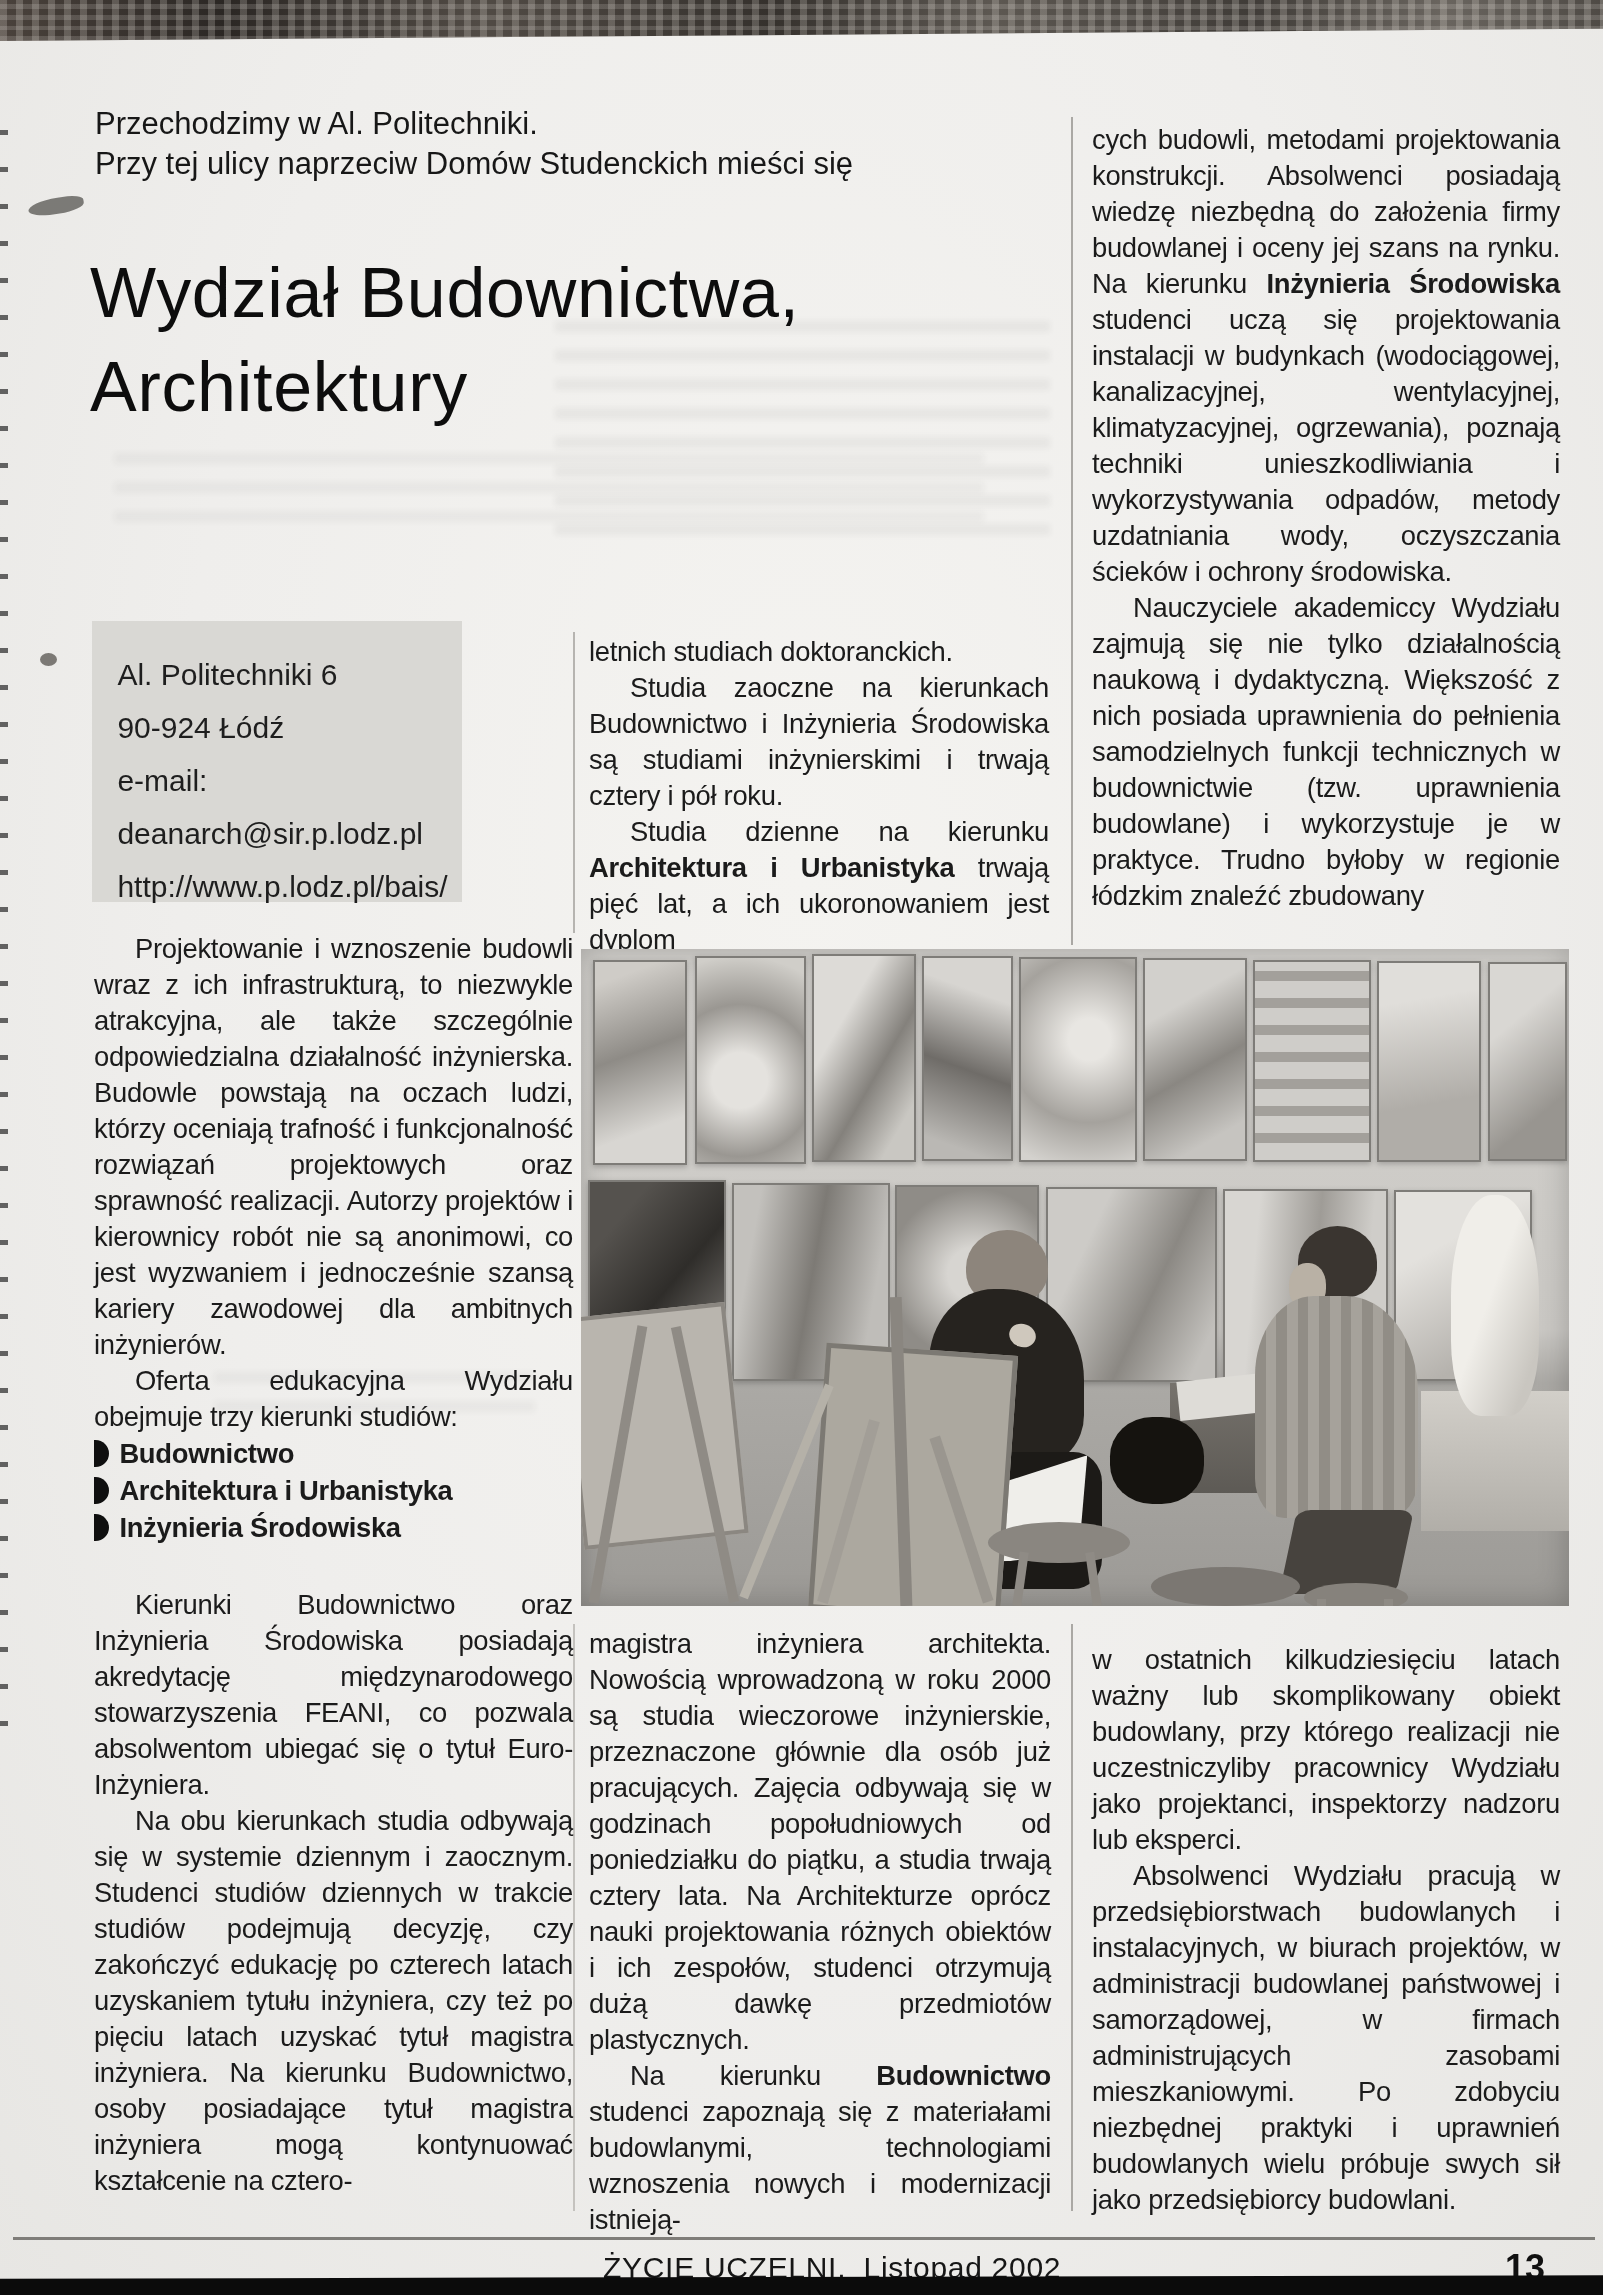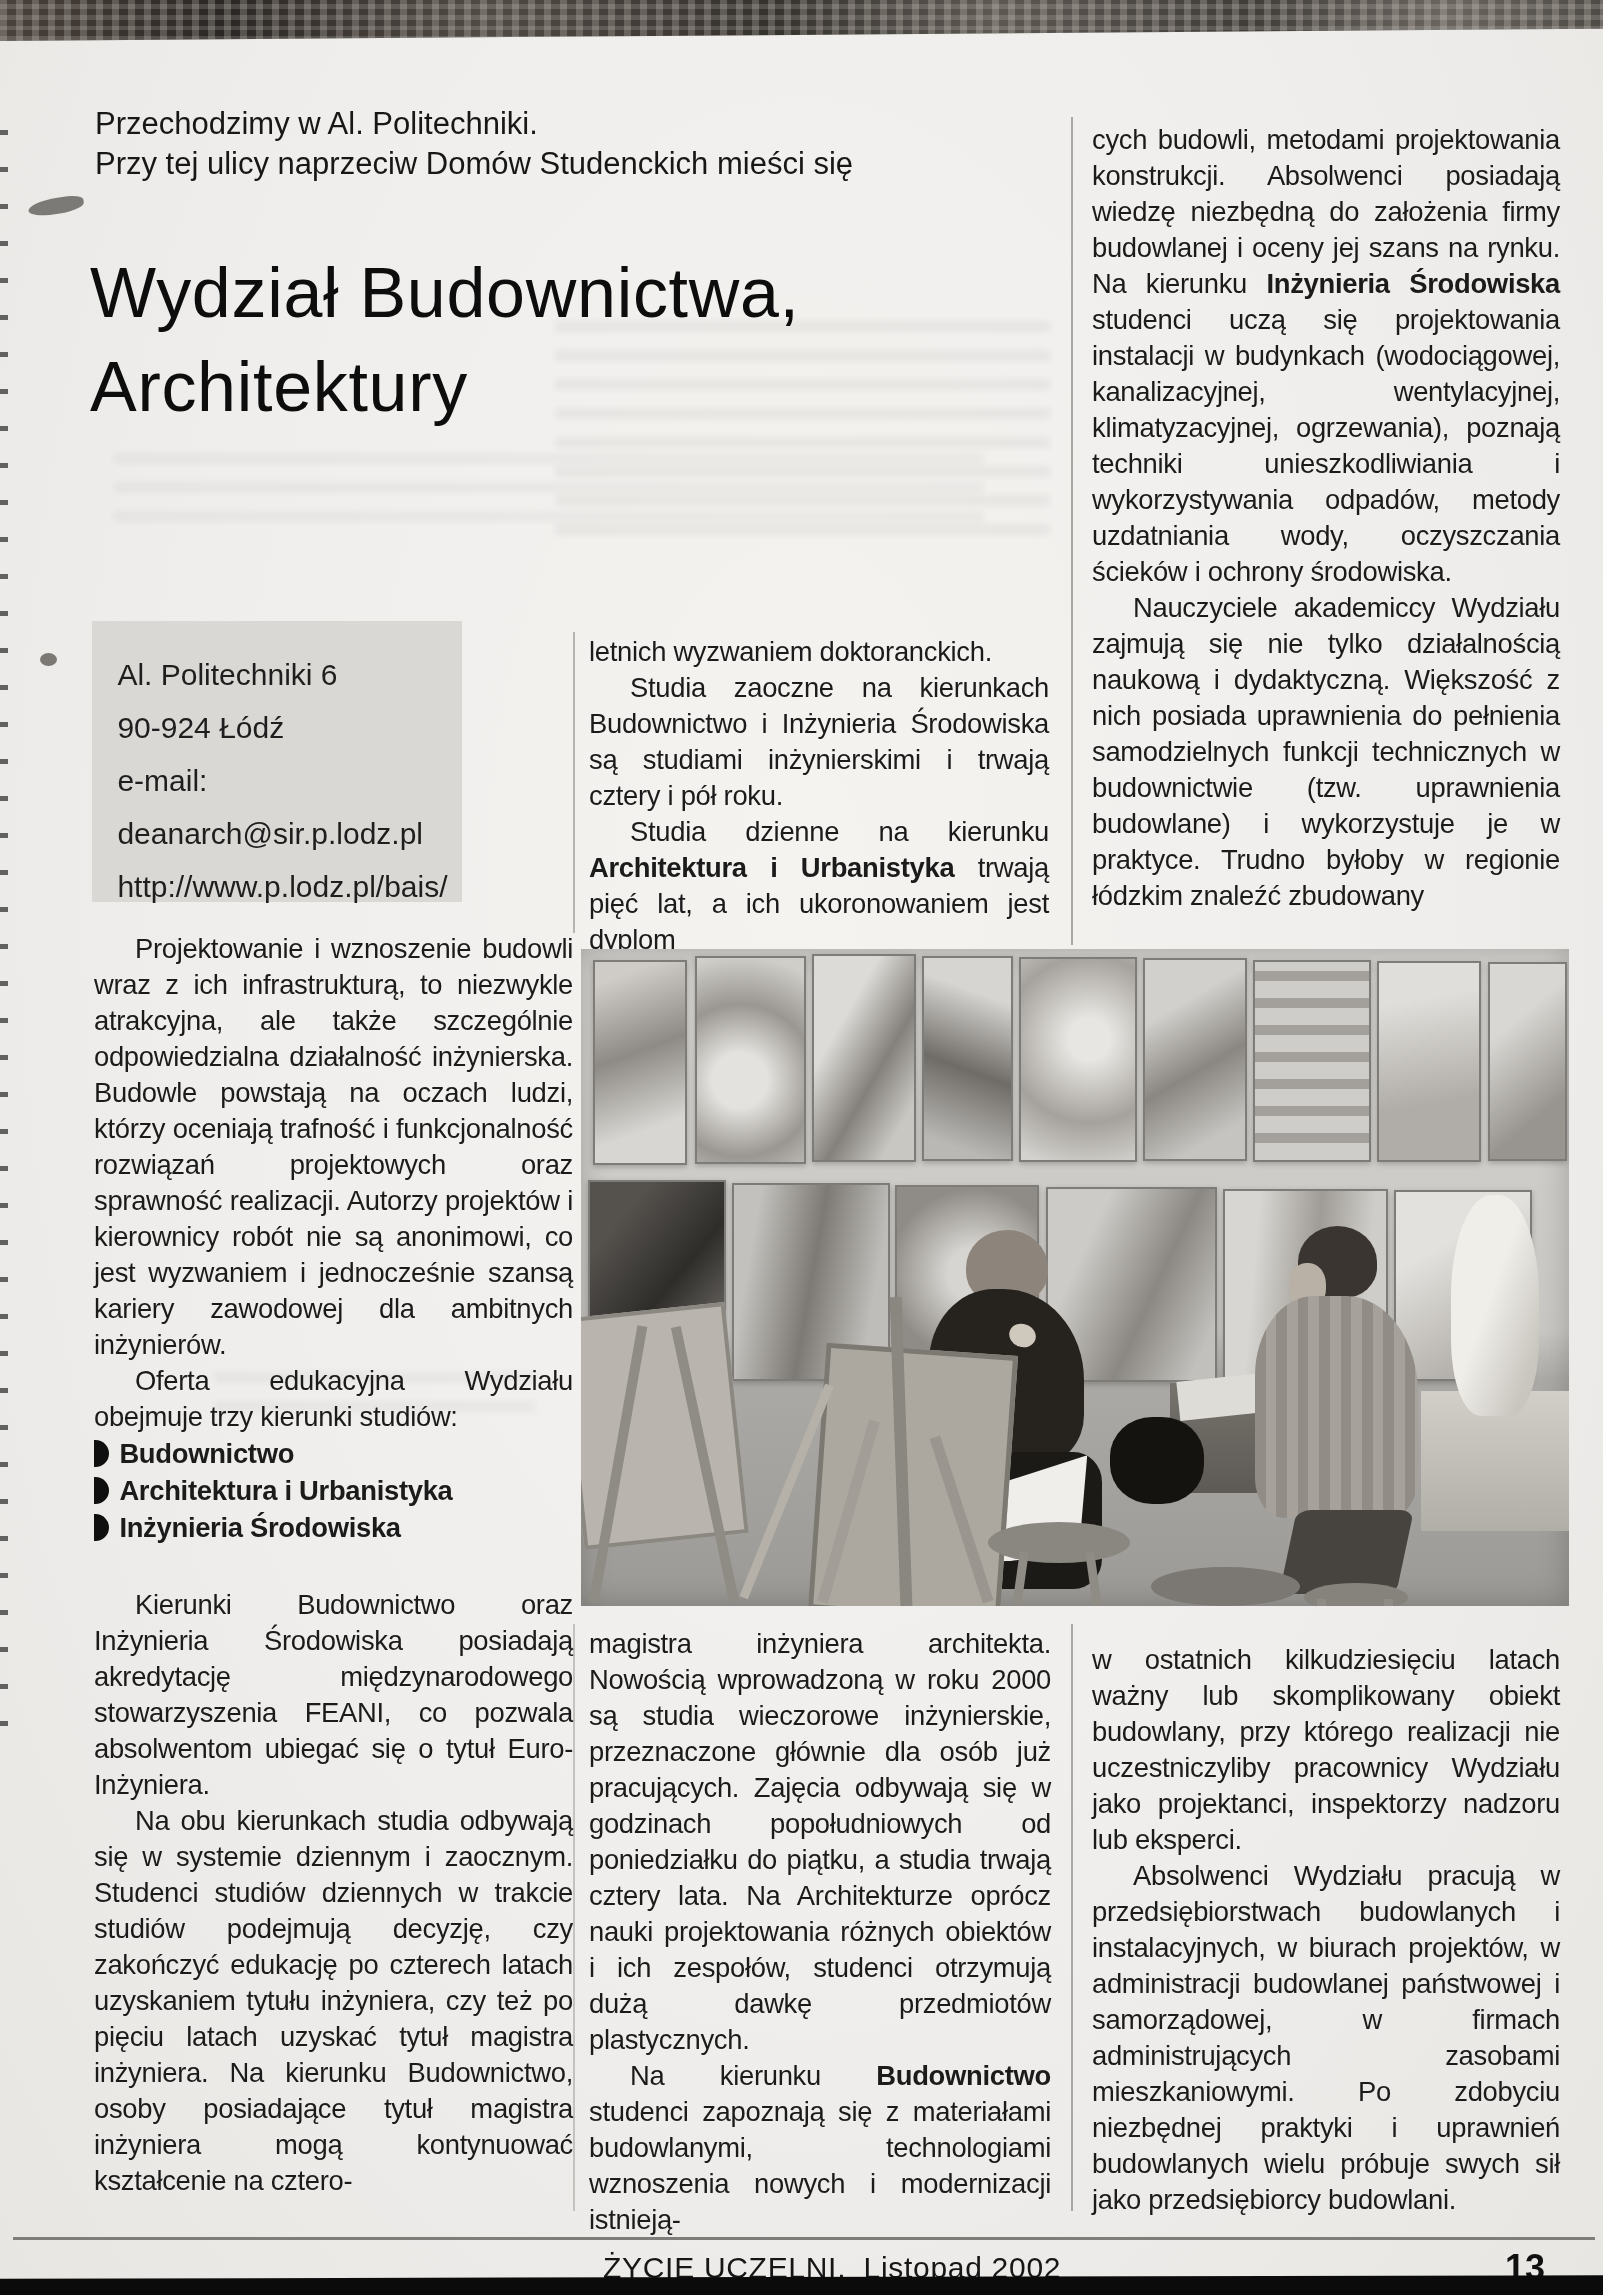--- a/index.html
+++ b/index.html
@@ -106,21 +106,21 @@
       <div class="brow">
         <span class="bglyph"></span>
         <b>Inżynieria Środowiska</b>
       </div>
     </div>
     <p class="indent" style="margin-top:41px;">Kierunki Budownictwo oraz Inżynieria Środowiska posiadają akredytację międzynarodowego stowarzyszenia FEANI, co pozwala absolwentom ubiegać się o tytuł Euro-Inżyniera.</p>
     <p class="indent">Na obu kierunkach studia odbywają się w systemie dziennym i zaocznym. Studenci studiów dziennych w trakcie studiów podejmują decyzję, czy zakończyć edukację po czterech latach uzyskaniem tytułu inżyniera, czy też po pięciu latach uzyskać tytuł magistra inżyniera. Na kierunku Budownictwo, osoby posiadające tytuł magistra inżyniera mogą kontynuować kształcenie na cztero-</p>
   </div>
 
   <div class="col" style="left:589px;top:634px;width:460px;">
-    <p>letnich wyzwaniem doktoranckich.</p>
+    <p>letnich studiach doktoranckich.</p>
     <p class="indent">Studia zaoczne na kierunkach Budownictwo i Inżynieria Środowiska są studiami inżynierskimi i trwają cztery i pół roku.</p>
     <p class="indent"><span>Studia dzienne na kierunku </span><b>Architektura i Urbanistyka</b><span> trwają pięć lat, a ich ukoronowaniem jest dyplom</span></p>
   </div>
 
   <div class="col" style="left:1092px;top:122px;width:468px;">
     <p><span>cych budowli, metodami projektowania konstrukcji. Absolwenci posiadają wiedzę niezbędną do założenia firmy budowlanej i oceny jej szans na rynku. Na kierunku </span><b>Inżynieria Środowiska</b><span> studenci uczą się projektowania instalacji w budynkach (wodociągowej, kanalizacyjnej, wentylacyjnej, klimatyzacyjnej, ogrzewania), poznają techniki unieszkodliwiania i wykorzystywania odpadów, metody uzdatniania wody, oczyszczania ścieków i ochrony środowiska.</span></p>
     <p class="indent">Nauczyciele akademiccy Wydziału zajmują się nie tylko działalnością naukową i dydaktyczną. Większość z nich posiada uprawnienia do pełnienia samodzielnych funkcji technicznych w budownictwie (tzw. uprawnienia budowlane) i wykorzystuje je w praktyce. Trudno byłoby w regionie łódzkim znaleźć zbudowany</p>
   </div>
 
   <div class="photo">

